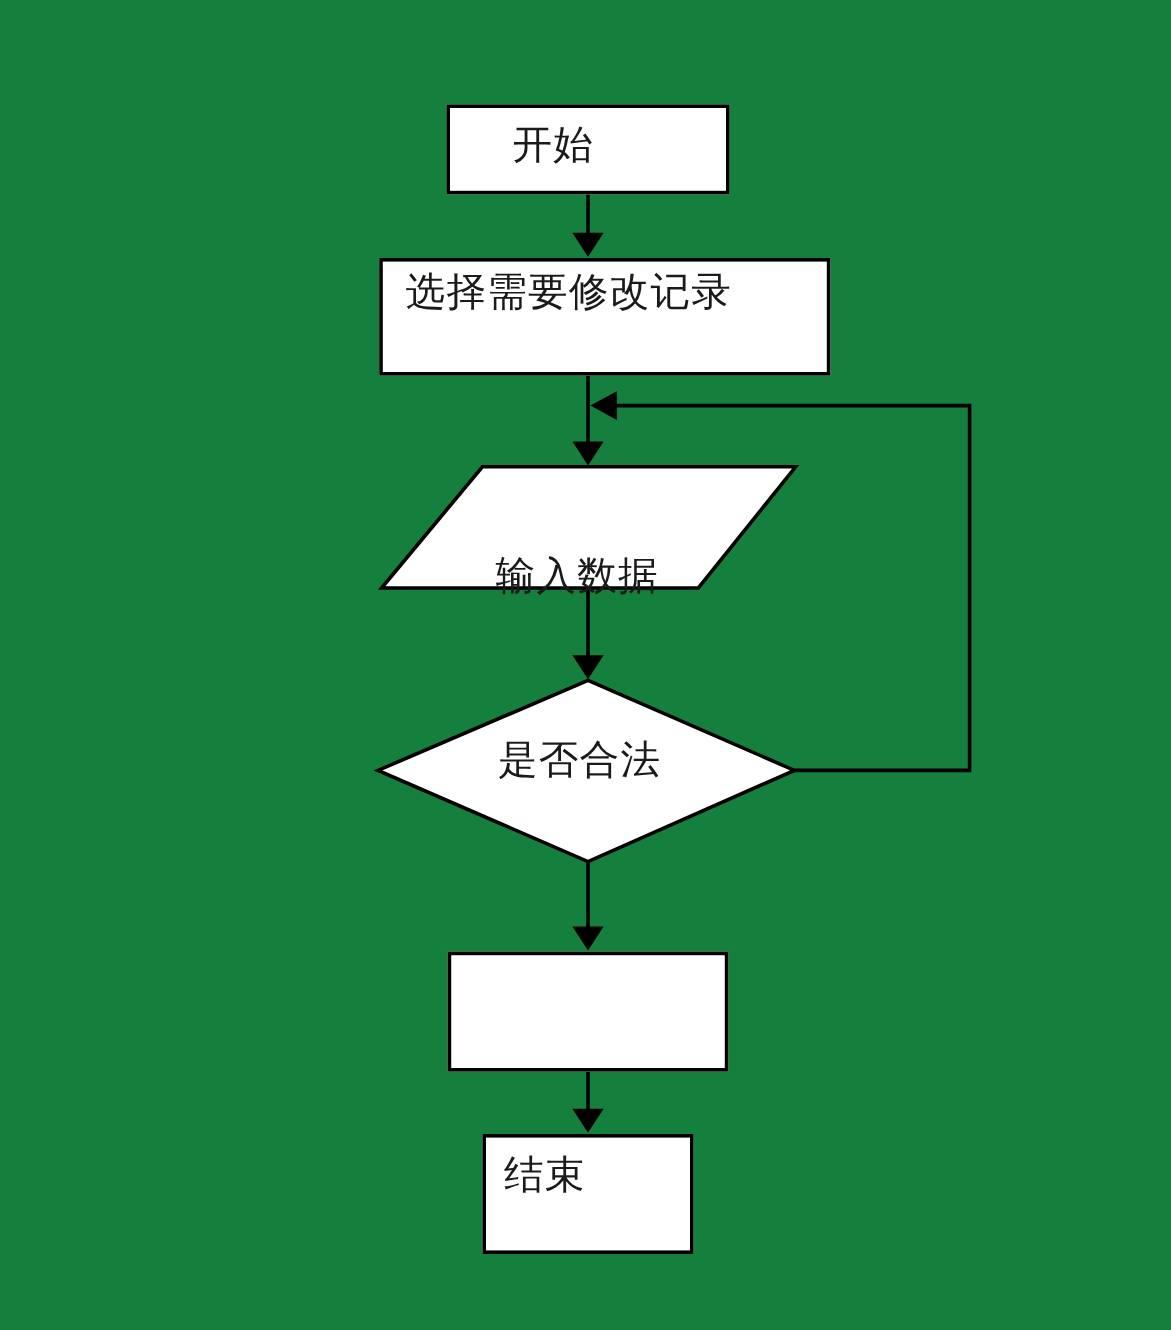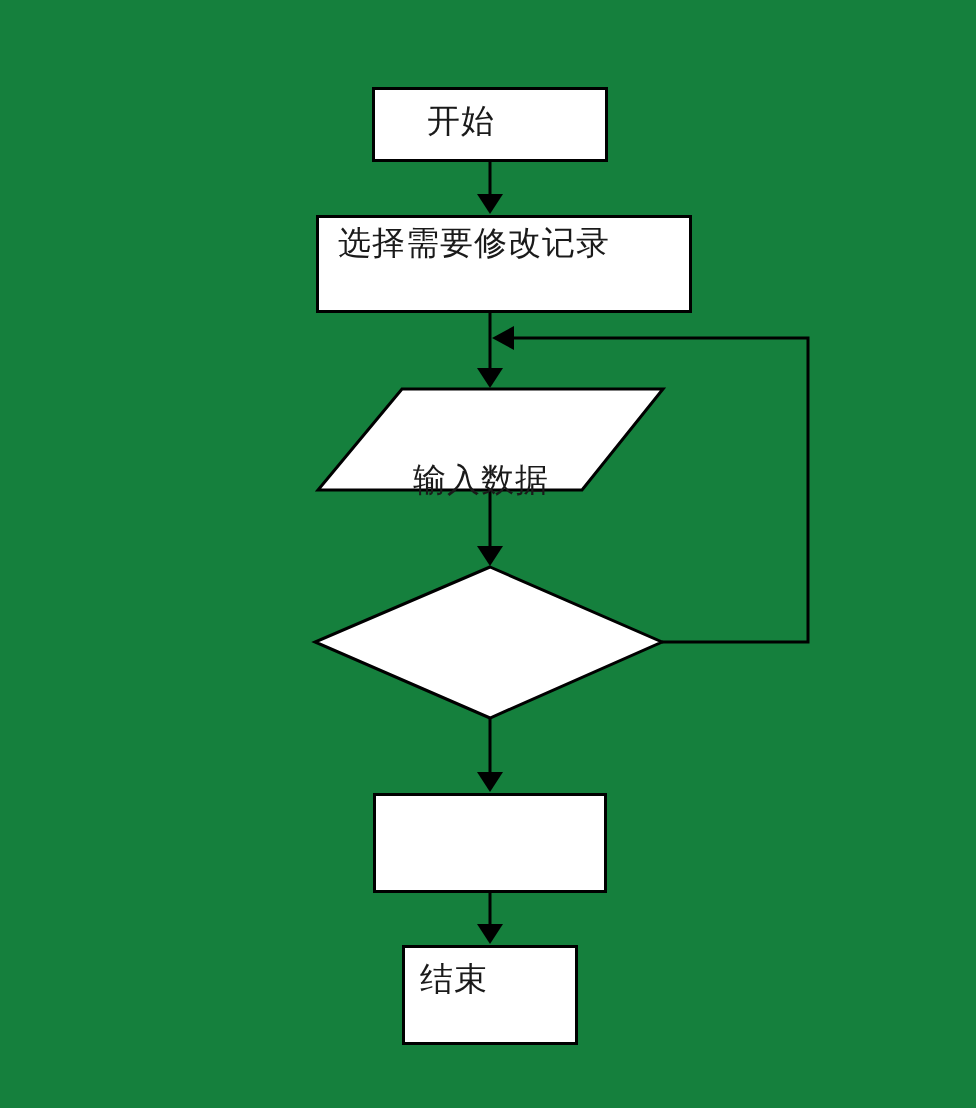--- a/index.html
+++ b/index.html
@@ -79,15 +79,16 @@
   </svg>
 
   <div class="node-rect rect-start"></div>
   <div class="node-rect rect-select"></div>
   <div class="node-rect rect-write"></div>
   <div class="node-rect rect-end"></div>
 
   <div class="node-label lbl-start">开始</div>
   <div class="node-label lbl-select">选择需要修改记录</div>
   <div class="node-label lbl-input">输入数据</div>
+  <div class="node-label lbl-decision">是否合法</div>
   <div class="node-label lbl-end">结束</div>
 
 </div>
 
 </body></html>

